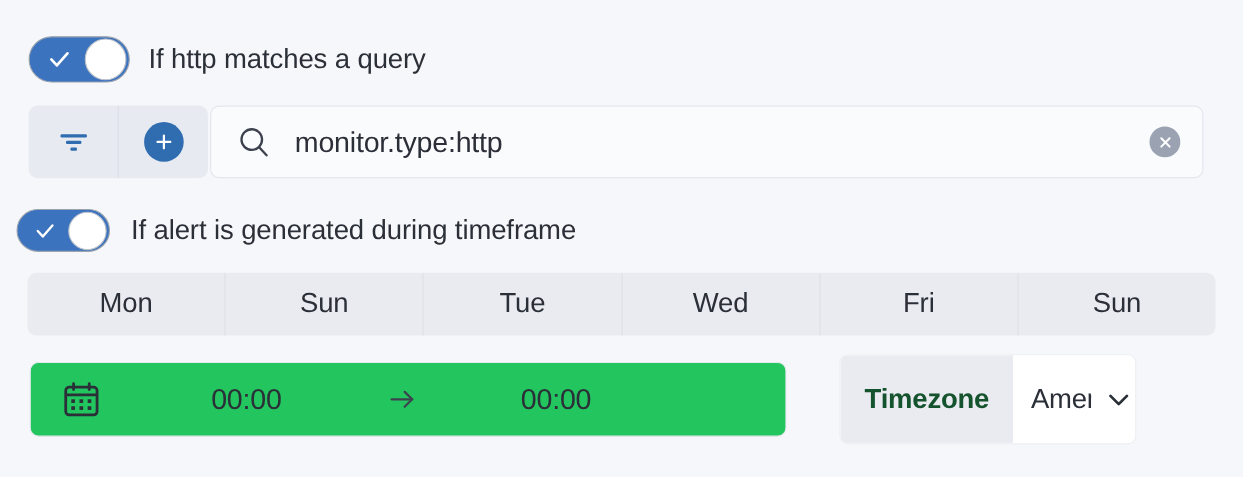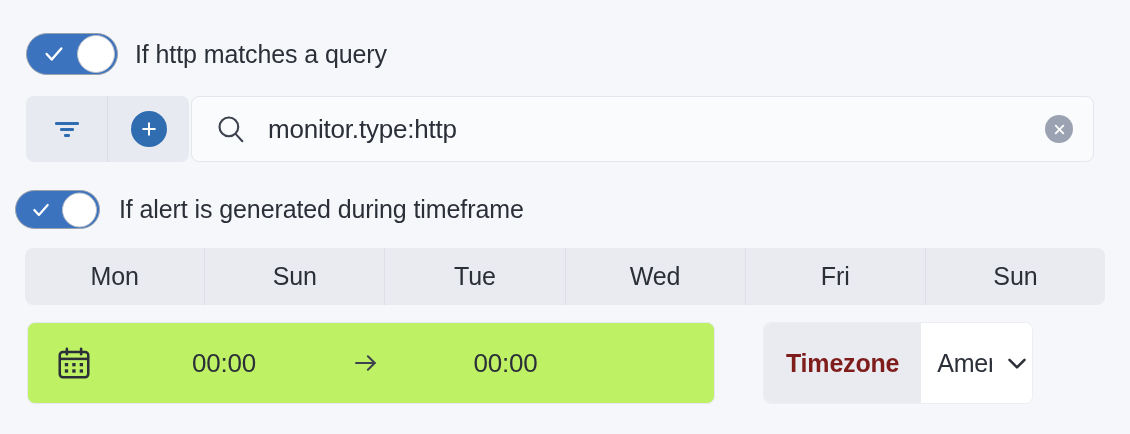--- a/index.html
+++ b/index.html
@@ -169,22 +169,22 @@
   
   #time-row {
     position: absolute;
     left: 27px;
     top: 322px;
     display: flex;
     align-items: center;
   }
   .time-field {
     width: 688px;
-    height: 82px;
-    background: #bef264;
+    height: 68px;
+    background: #22c55e;
     border: 1px solid #e5e8ee;
     border-radius: 8px;
     display: flex;
     align-items: center;
   }
   .cal-icon { margin-left: 27px; display:block; flex:none; }
   .time-val {
     font-size: 26px;
     color: #2b2f38;
     letter-spacing: -0.2px;
@@ -206,21 +206,21 @@
     background: #ffffff;
     border: 1px solid #eceef3;
   }
   #timezone .tz-label {
     background: #e9ebf0;
     display: flex;
     align-items: center;
     padding: 0 22px;
     font-size: 25px;
     font-weight: bold;
-    color: #7f1d1d;
+    color: #14532d;
     letter-spacing: -0.2px;
     white-space: nowrap;
   }
   #timezone .tz-select {
     flex: 1;
     background: #ffffff;
     display: flex;
     align-items: center;
     padding-left: 16px;
     cursor: pointer;

